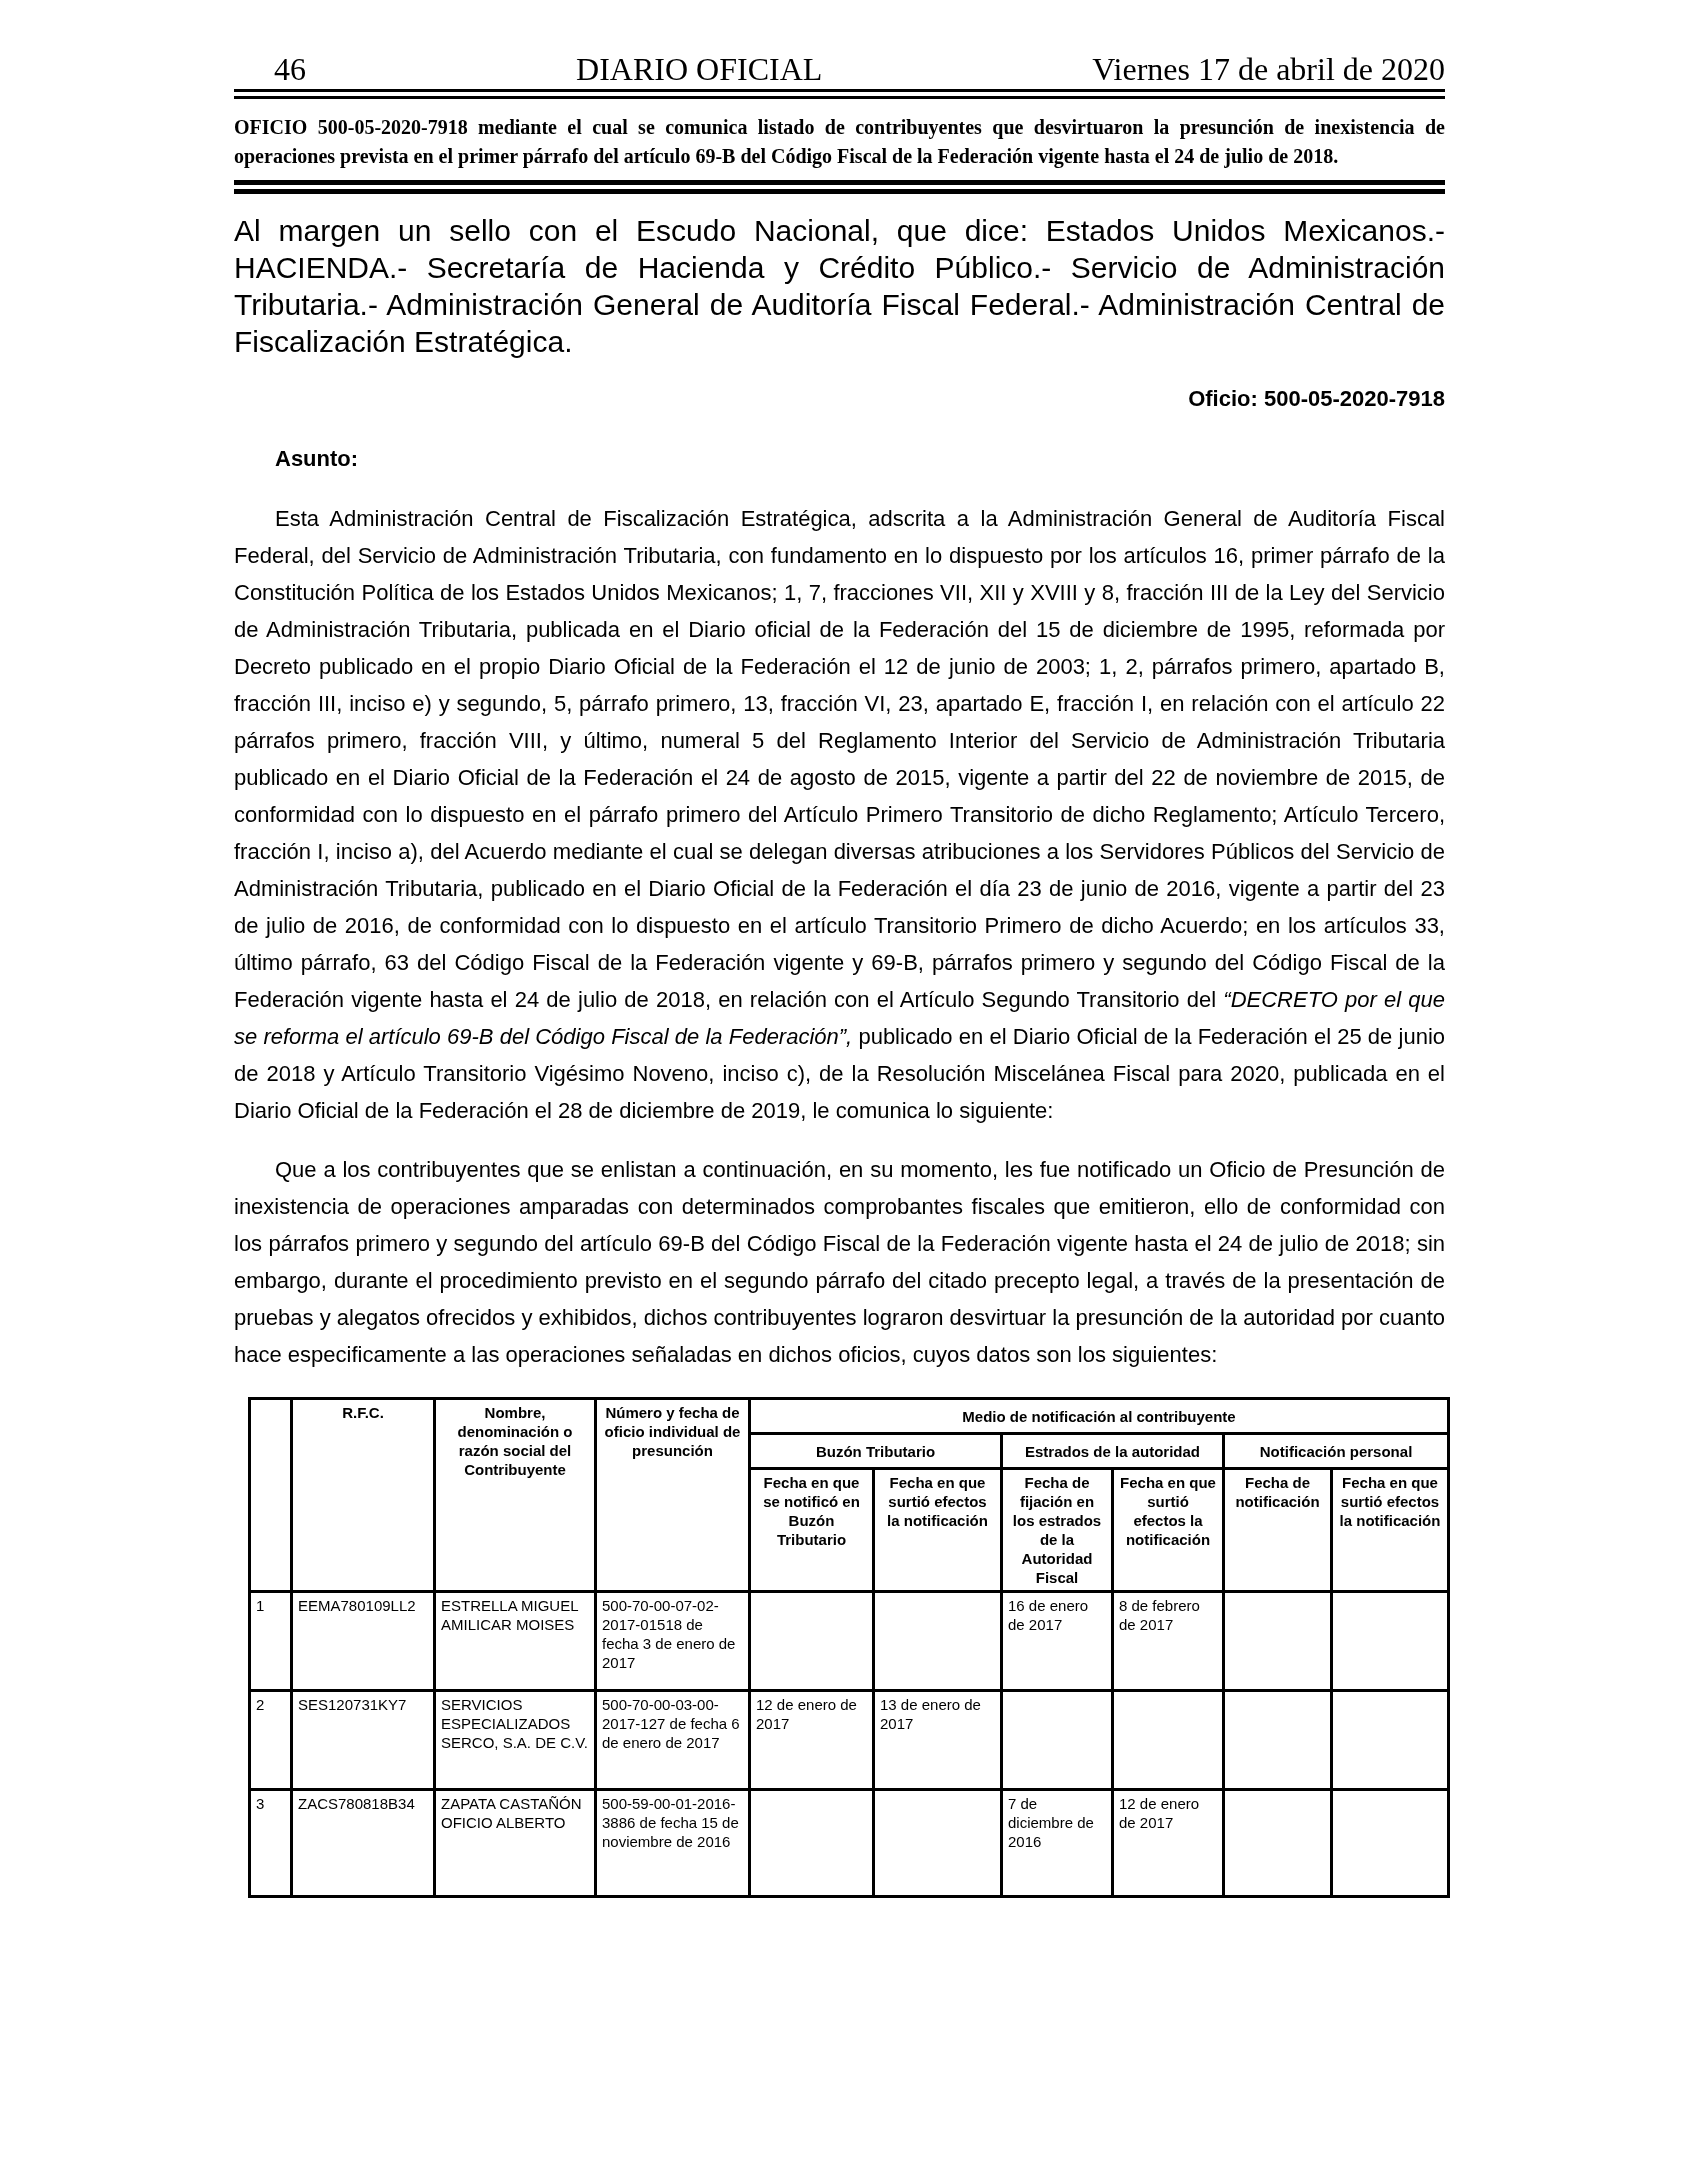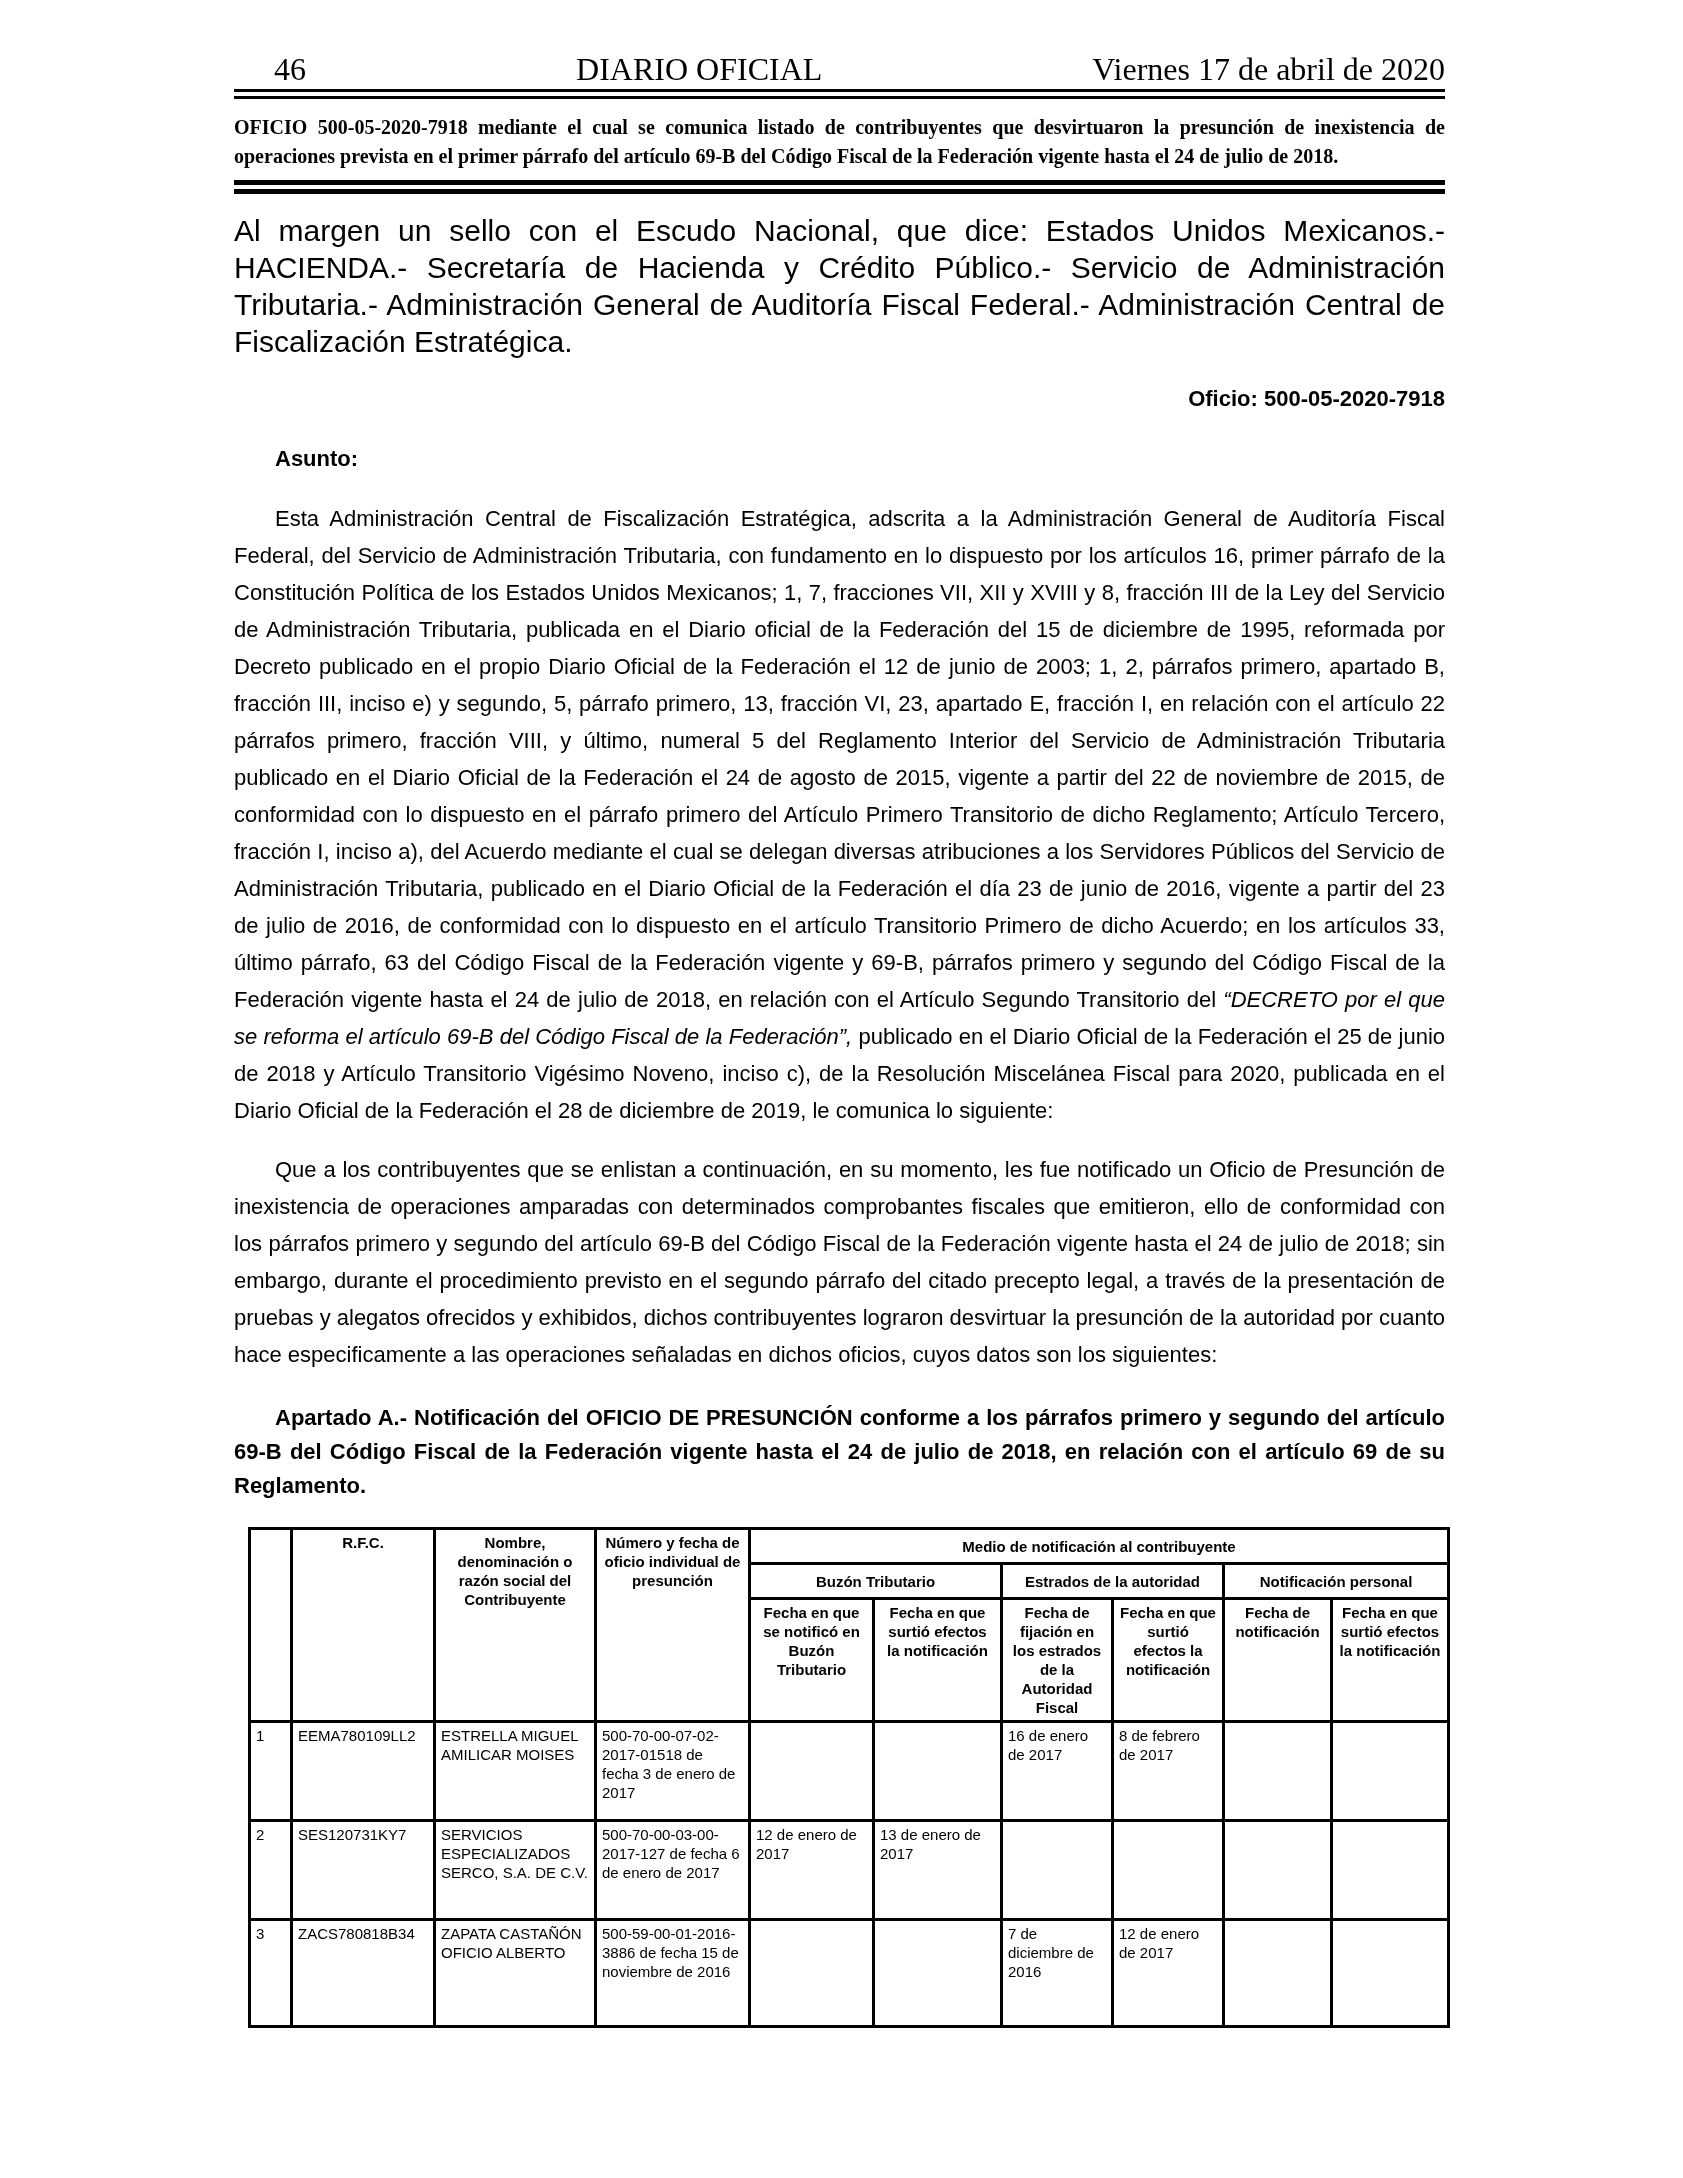--- a/index.html
+++ b/index.html
@@ -155,21 +155,20 @@
   <p class="oficio">Oficio: 500-05-2020-7918</p>
 
   <div class="asunto">
     <span class="asunto-label">Asunto:</span>
   </div>
 
   <p class="body-par"><span>Esta Administración Central de Fiscalización Estratégica, adscrita a la Administración General de Auditoría Fiscal Federal, del Servicio de Administración Tributaria, con fundamento en lo dispuesto por los artículos 16, primer párrafo de la Constitución Política de los Estados Unidos Mexicanos; 1, 7, fracciones VII, XII y XVIII y 8, fracción III de la Ley del Servicio de Administración Tributaria, publicada en el Diario oficial de la Federación del 15 de diciembre de 1995, reformada por Decreto publicado en el propio Diario Oficial de la Federación el 12 de junio de 2003; 1, 2, párrafos primero, apartado B, fracción III, inciso e) y segundo, 5, párrafo primero, 13, fracción VI, 23, apartado E, fracción I, en relación con el artículo 22 párrafos primero, fracción VIII, y último, numeral 5 del Reglamento Interior del Servicio de Administración Tributaria publicado en el Diario Oficial de la Federación el 24 de agosto de 2015, vigente a partir del 22 de noviembre de 2015, de conformidad con lo dispuesto en el párrafo primero del Artículo Primero Transitorio de dicho Reglamento; Artículo Tercero, fracción I, inciso a), del Acuerdo mediante el cual se delegan diversas atribuciones a los Servidores Públicos del Servicio de Administración Tributaria, publicado en el Diario Oficial de la Federación el día 23 de junio de 2016, vigente a partir del 23 de julio de 2016, de conformidad con lo dispuesto en el artículo Transitorio Primero de dicho Acuerdo; en los artículos 33, último párrafo, 63 del Código Fiscal de la Federación vigente y 69-B, párrafos primero y segundo del Código Fiscal de la Federación vigente hasta el 24 de julio de 2018, en relación con el Artículo Segundo Transitorio del </span><em>“DECRETO por el que se reforma el artículo 69-B del Código Fiscal de la Federación”,</em><span> publicado en el Diario Oficial de la Federación el 25 de junio de 2018 y Artículo Transitorio Vigésimo Noveno, inciso c), de la Resolución Miscelánea Fiscal para 2020, publicada en el Diario Oficial de la Federación el 28 de diciembre de 2019, le comunica lo siguiente:</span></p>
 
   <p class="body-par">Que a los contribuyentes que se enlistan a continuación, en su momento, les fue notificado un Oficio de Presunción de inexistencia de operaciones amparadas con determinados comprobantes fiscales que emitieron, ello de conformidad con los párrafos primero y segundo del artículo 69-B del Código Fiscal de la Federación vigente hasta el 24 de julio de 2018; sin embargo, durante el procedimiento previsto en el segundo párrafo del citado precepto legal, a través de la presentación de pruebas y alegatos ofrecidos y exhibidos, dichos contribuyentes lograron desvirtuar la presunción de la autoridad por cuanto hace especificamente a las operaciones señaladas en dichos oficios, cuyos datos son los siguientes:</p>
 
-  <p class="apartado">Apartado A.- Notificación del OFICIO DE PRESUNCIÓN conforme a los párrafos primero y segundo del artículo 69-B del Código Fiscal de la Federación vigente hasta el 24 de julio de 2018, en relación con el artículo 69 de su Reglamento.</p>
 
   <table class="notif-table">
     <colgroup>
       <col style="width:42px">
         <col style="width:143px">
         <col style="width:161px">
         <col style="width:154px">
       <col style="width:124px">
         <col style="width:128px">
         <col style="width:111px">

